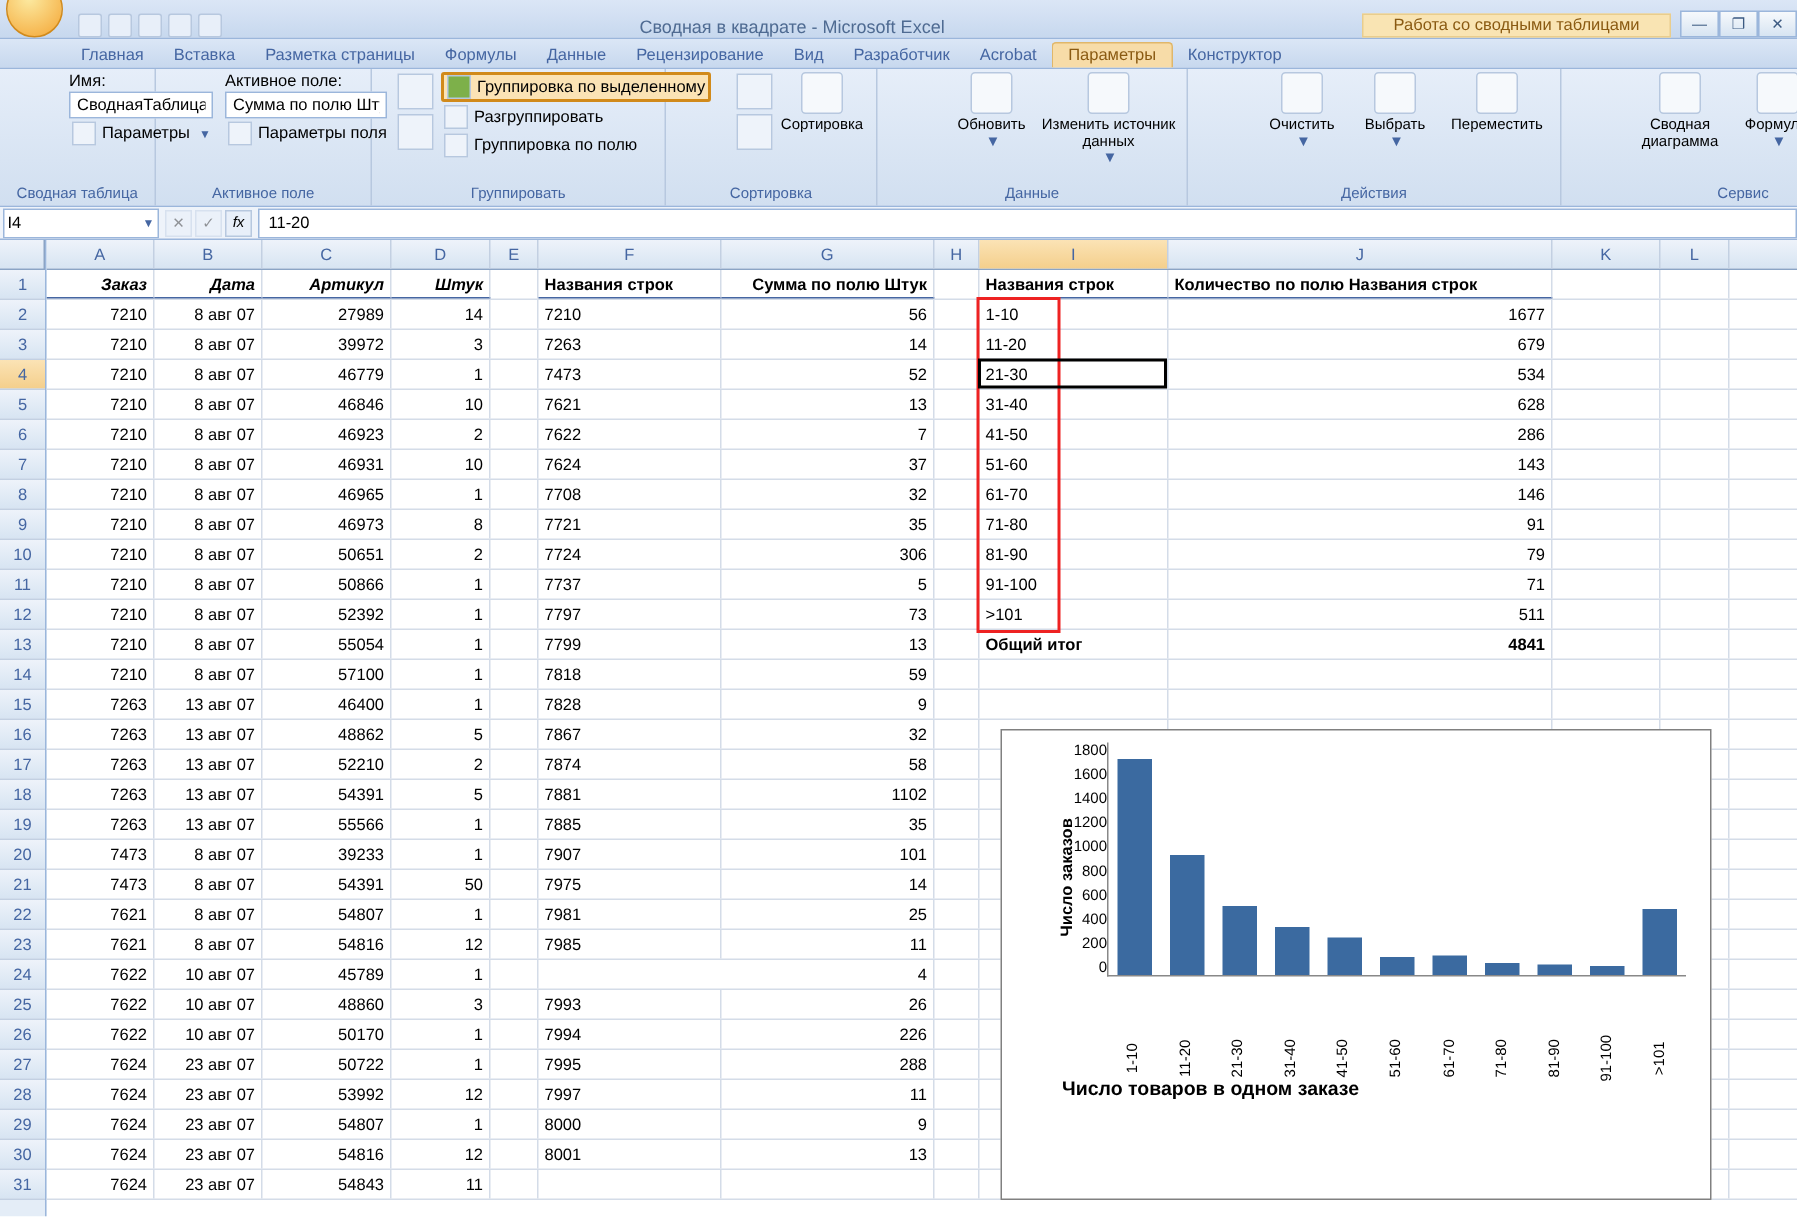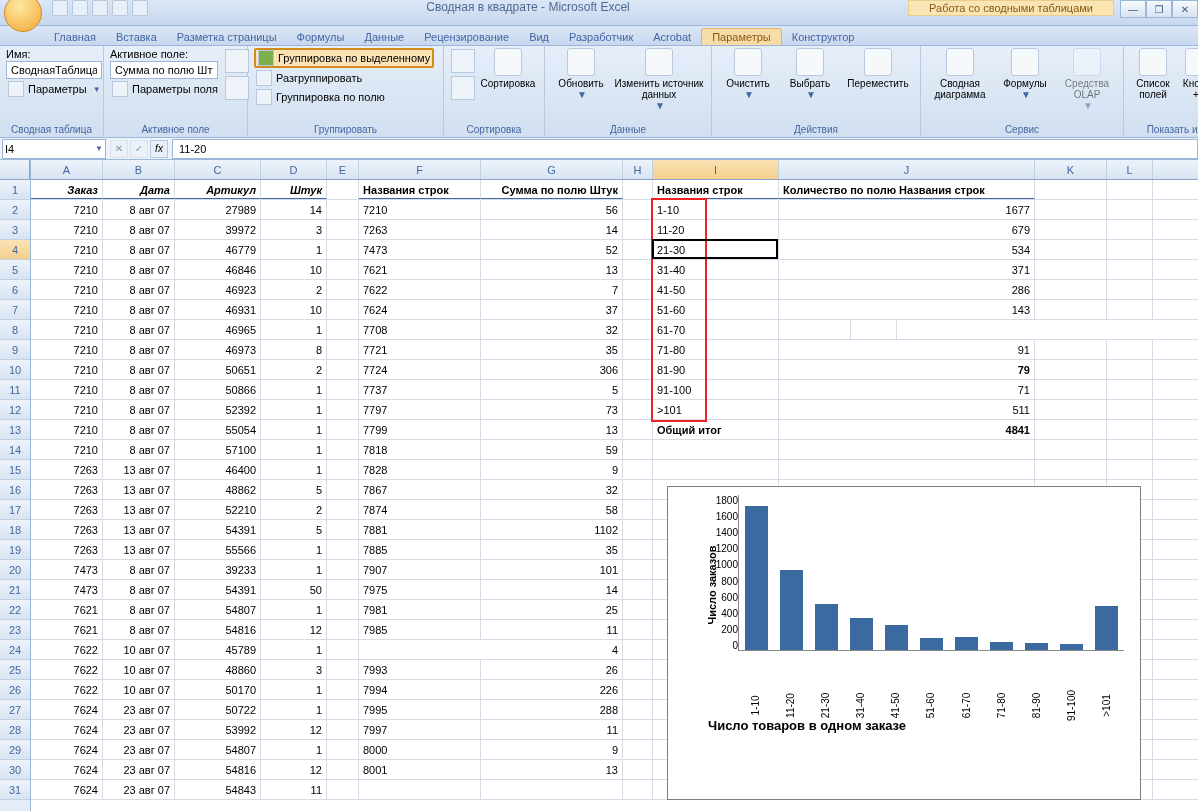--- a/index.html
+++ b/index.html
@@ -1,33 +1,33 @@
 <!DOCTYPE html>
 <html><head>
 <meta charset="utf-8">
 <style>
 * { box-sizing: border-box; margin: 0; padding: 0; font-family: "Segoe UI", Tahoma, sans-serif; }
 body { background: #fff; font-size: 11px; color: #000; overflow: hidden; width: 1198px; height: 811px; position: relative; }
 
-.titlebar { height: 26px; background: linear-gradient(#dbe6f6, #c7d8ee); display: flex; align-items: flex-start; border-bottom: 1px solid #9bb6db; }
+.titlebar { height: 26px; background: linear-gradient(#dbe6f6, #c7d8ee); display: flex; align-items: flex-end; border-bottom: 1px solid #9bb6db; }
 .office-btn { width: 38px; height: 38px; background: radial-gradient(circle at 40% 30%, #fceaa1, #f4a534); border-radius: 50%; margin: -6px 4px 0 4px; border: 1px solid #d18a1b; position: relative; z-index: 5; }
 .qat { display: flex; align-items: center; gap: 4px; margin-left: 6px; }
 .qat-btn { width: 16px; height: 16px; background: #e8eff9; border: 1px solid #b7c8df; border-radius: 2px; }
 .title-text { flex: 1; text-align: center; color: #4f6b92; font-size: 12px; }
 .context-tab-label { background: #f9e4b3; color: #8a5a12; padding: 1px 20px; border: 1px solid #e9cd8d; margin-right: 6px; font-size: 11px; }
 .win-controls { display: flex; gap: 0; }
 .win-btn { width: 26px; height: 18px; background: linear-gradient(#f6f9fc,#d7e4f2); border: 1px solid #9bb6db; display:flex; align-items:center; justify-content:center; font-size:10px; color:#3c5a82; }
 
 .tabs { height: 20px; background: linear-gradient(#dbe6f6, #c7d8ee); display: flex; align-items: flex-end; padding-left: 44px; border-bottom: 1px solid #9bb6db; }
 .tab { padding: 2px 10px 2px 10px; color: #4566a2; cursor: pointer; font-size: 11px; }
 .tab.active { background: #f7dca8; border: 1px solid #e0b76a; border-bottom: none; color: #8a5a12; border-radius: 3px 3px 0 0; }
 
 .ribbon { height: 92px; background: linear-gradient(#e6eef9,#d1dff0); display: flex; border-bottom: 1px solid #9bb6db; }
 .ribbon-group { border-right: 1px solid #b7c8df; padding: 2px 6px 1px 6px; display: flex; flex-direction: column; }
-.ribbon-group-body { flex: 1; display: flex; align-items: flex-start; gap: 2px; }
+.ribbon-group-body { flex: 1; display: flex; align-items: flex-start; gap: 2px; margin-left: 40px; }
 .ribbon-group-title { text-align: center; color: #4566a2; font-size: 10px; padding-bottom: 1px; }
 
 .rg-stack { display: flex; flex-direction: column; gap: 1px; font-size: 11px; }
 .rg-item { display: flex; align-items: center; gap: 4px; padding: 1px 2px; white-space: nowrap; cursor: pointer; }
 .rg-item.highlight { background: #fbe3b5; border: 2px solid #d18a1b; padding: 0 2px; border-radius: 2px; }
 .rg-bigbtn { display: flex; flex-direction: column; align-items: center; justify-content: center; width: 60px; cursor: pointer; }
 .rg-bigbtn .ic { width: 28px; height: 28px; background: #f6f9fc; border: 1px solid #b7c8df; border-radius: 3px; margin-bottom: 2px; }
 .rg-bigbtn span { font-size: 10px; text-align: center; line-height: 11px; }
 .drop { font-size: 8px; color: #4566a2; margin-left: 2px; }
 .rg-icon { width: 16px; height: 16px; background: #eef3fa; border: 1px solid #b7c8df; display:inline-block; }
@@ -376,21 +376,21 @@
         <div class="grid-row">
           <div class="cell r" style="width: 72px;">7210</div>
           <div class="cell r" style="width: 72px;">8 авг 07</div>
           <div class="cell r" style="width: 86px;">46846</div>
           <div class="cell r" style="width: 66px;">10</div>
           <div class="cell" style="width: 32px;"></div>
           <div class="cell" style="width: 122px;">7621</div>
           <div class="cell r" style="width: 142px;">13</div>
           <div class="cell" style="width: 30px;"></div>
           <div class="cell" style="width: 126px;">31-40</div>
-          <div class="cell r" style="width: 256px;">371</div>
+          <div class="cell r" style="width: 256px;">628</div>
           <div class="cell" style="width: 72px;"></div>
           <div class="cell" style="width: 46px;"></div>
         </div>
         <div class="grid-row">
           <div class="cell r" style="width: 72px;">7210</div>
           <div class="cell r" style="width: 72px;">8 авг 07</div>
           <div class="cell r" style="width: 86px;">46923</div>
           <div class="cell r" style="width: 66px;">2</div>
           <div class="cell" style="width: 32px;"></div>
           <div class="cell" style="width: 122px;">7622</div>
@@ -418,20 +418,21 @@
         <div class="grid-row">
           <div class="cell r" style="width: 72px;">7210</div>
           <div class="cell r" style="width: 72px;">8 авг 07</div>
           <div class="cell r" style="width: 86px;">46965</div>
           <div class="cell r" style="width: 66px;">1</div>
           <div class="cell" style="width: 32px;"></div>
           <div class="cell" style="width: 122px;">7708</div>
           <div class="cell r" style="width: 142px;">32</div>
           <div class="cell" style="width: 30px;"></div>
           <div class="cell" style="width: 126px;">61-70</div>
+          <div class="cell r" style="width: 256px;">146</div>
           <div class="cell" style="width: 72px;"></div>
           <div class="cell" style="width: 46px;"></div>
         </div>
         <div class="grid-row">
           <div class="cell r" style="width: 72px;">7210</div>
           <div class="cell r" style="width: 72px;">8 авг 07</div>
           <div class="cell r" style="width: 86px;">46973</div>
           <div class="cell r" style="width: 66px;">8</div>
           <div class="cell" style="width: 32px;"></div>
           <div class="cell" style="width: 122px;">7721</div>
@@ -445,21 +446,21 @@
         <div class="grid-row">
           <div class="cell r" style="width: 72px;">7210</div>
           <div class="cell r" style="width: 72px;">8 авг 07</div>
           <div class="cell r" style="width: 86px;">50651</div>
           <div class="cell r" style="width: 66px;">2</div>
           <div class="cell" style="width: 32px;"></div>
           <div class="cell" style="width: 122px;">7724</div>
           <div class="cell r" style="width: 142px;">306</div>
           <div class="cell" style="width: 30px;"></div>
           <div class="cell" style="width: 126px;">81-90</div>
-          <div class="cell r" style="width: 256px; font-weight: bold;">79</div>
+          <div class="cell r" style="width: 256px;">79</div>
           <div class="cell" style="width: 72px;"></div>
           <div class="cell" style="width: 46px;"></div>
         </div>
         <div class="grid-row">
           <div class="cell r" style="width: 72px;">7210</div>
           <div class="cell r" style="width: 72px;">8 авг 07</div>
           <div class="cell r" style="width: 86px;">50866</div>
           <div class="cell r" style="width: 66px;">1</div>
           <div class="cell" style="width: 32px;"></div>
           <div class="cell" style="width: 122px;">7737</div>

